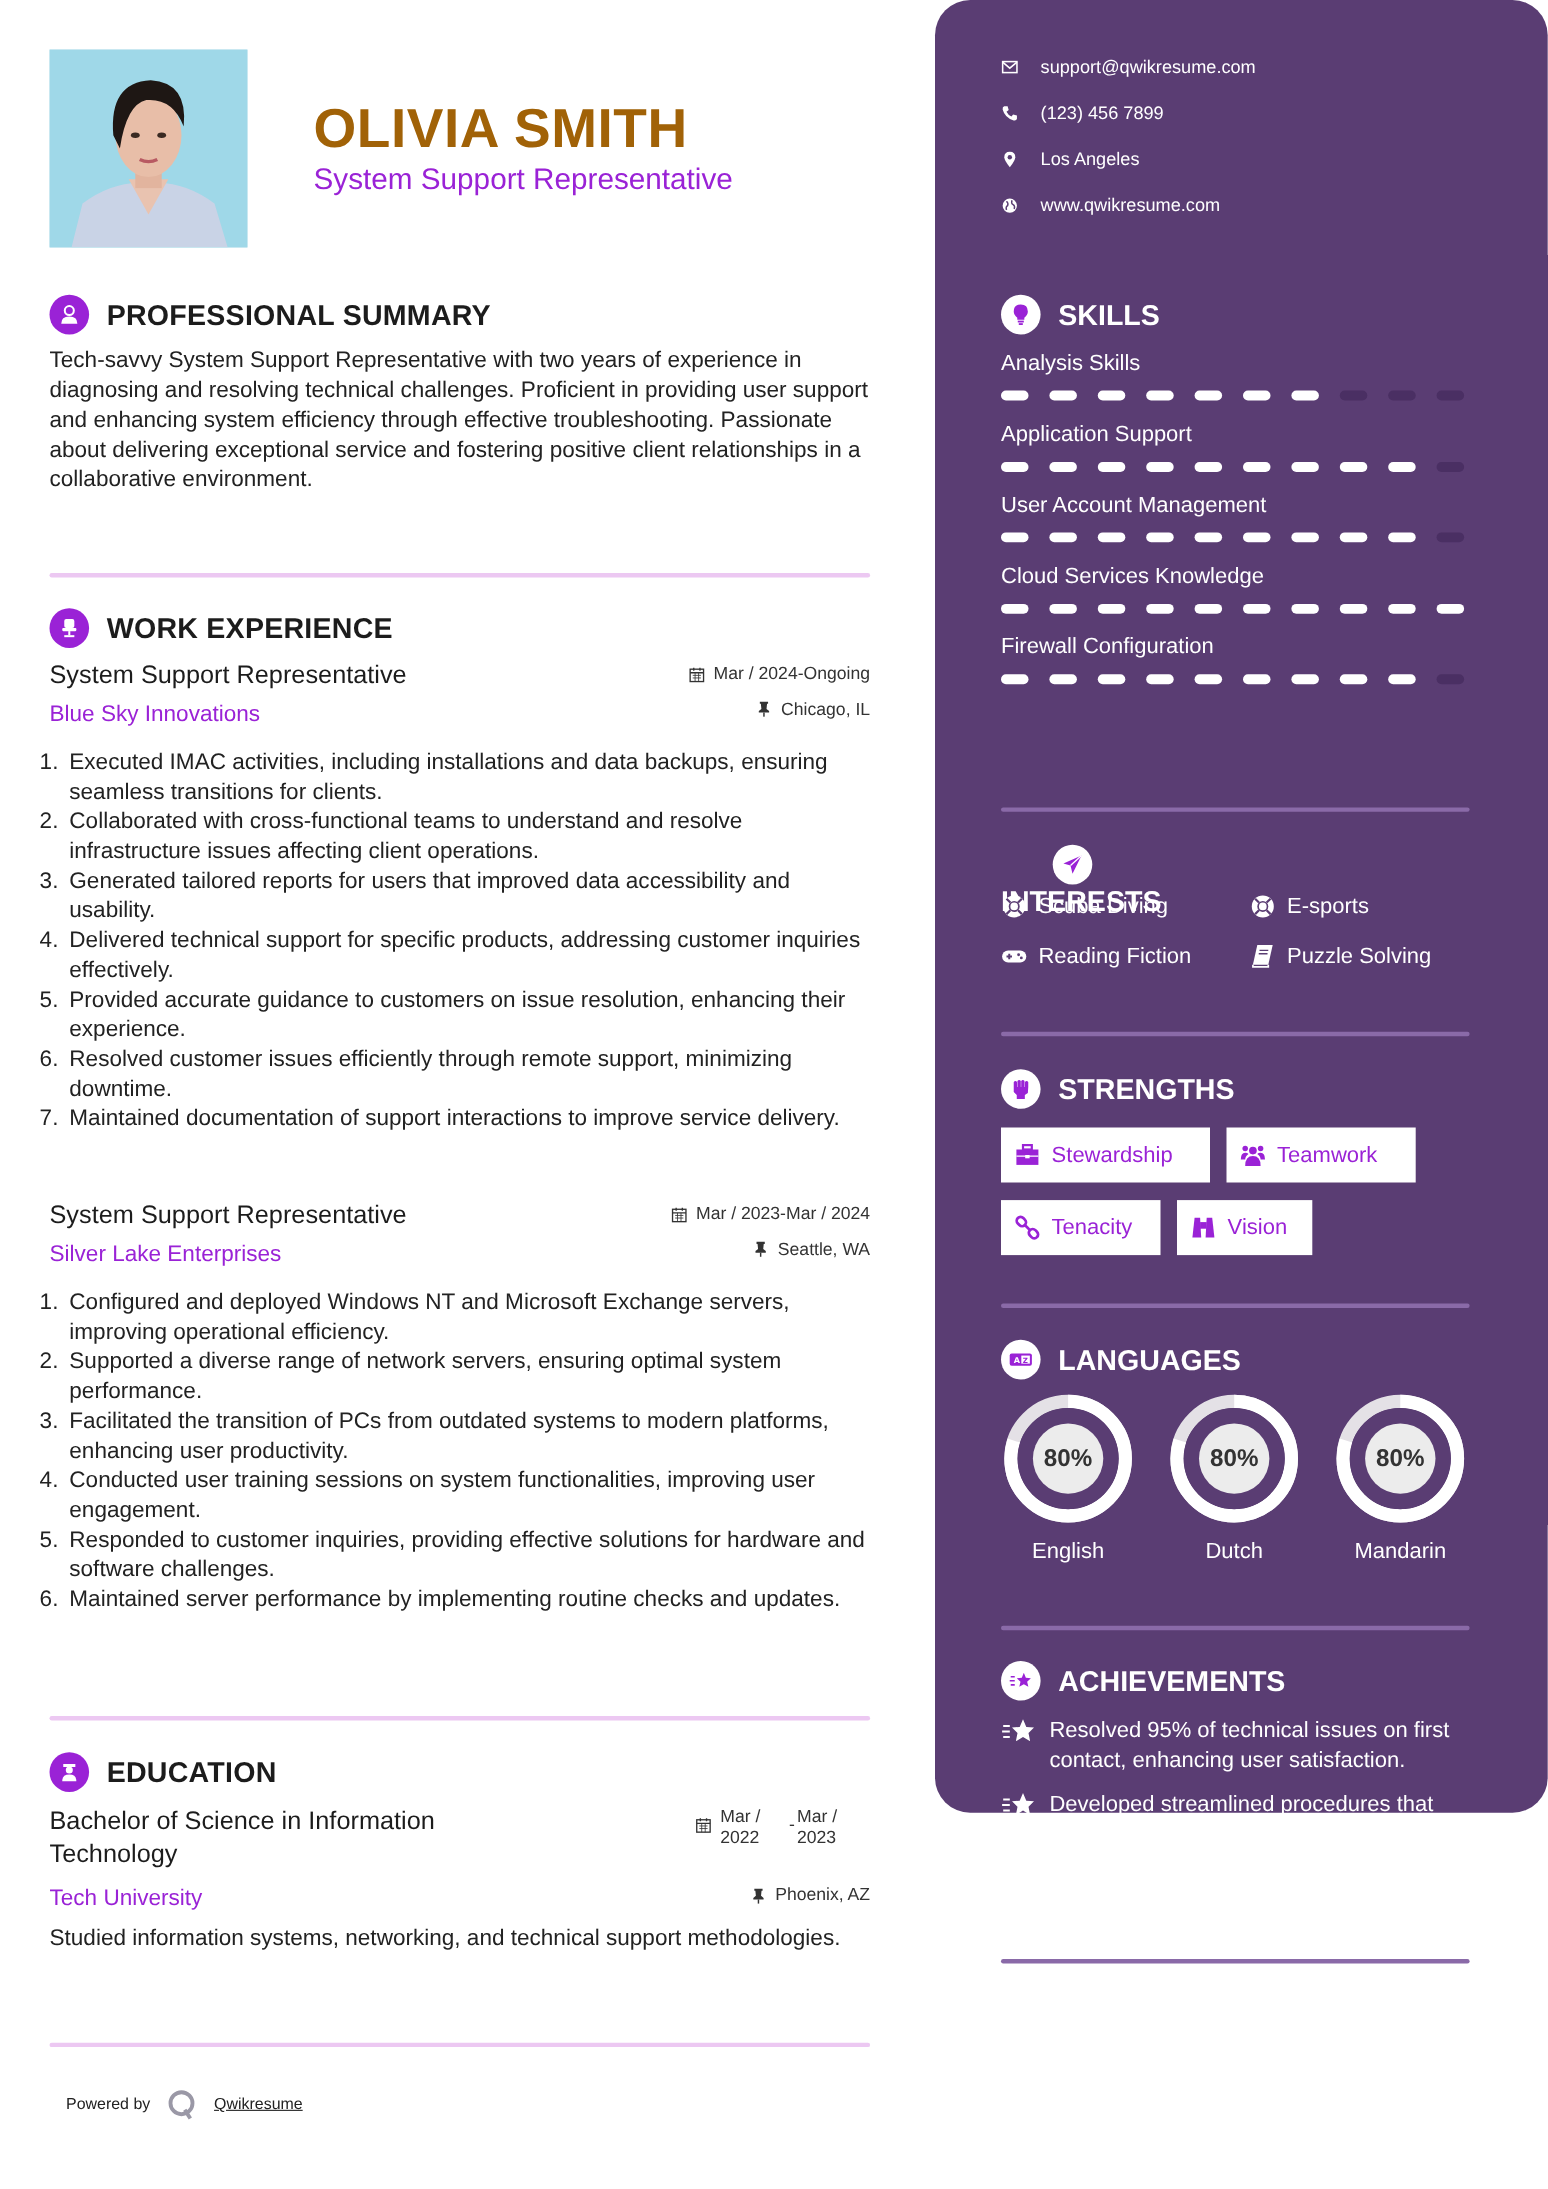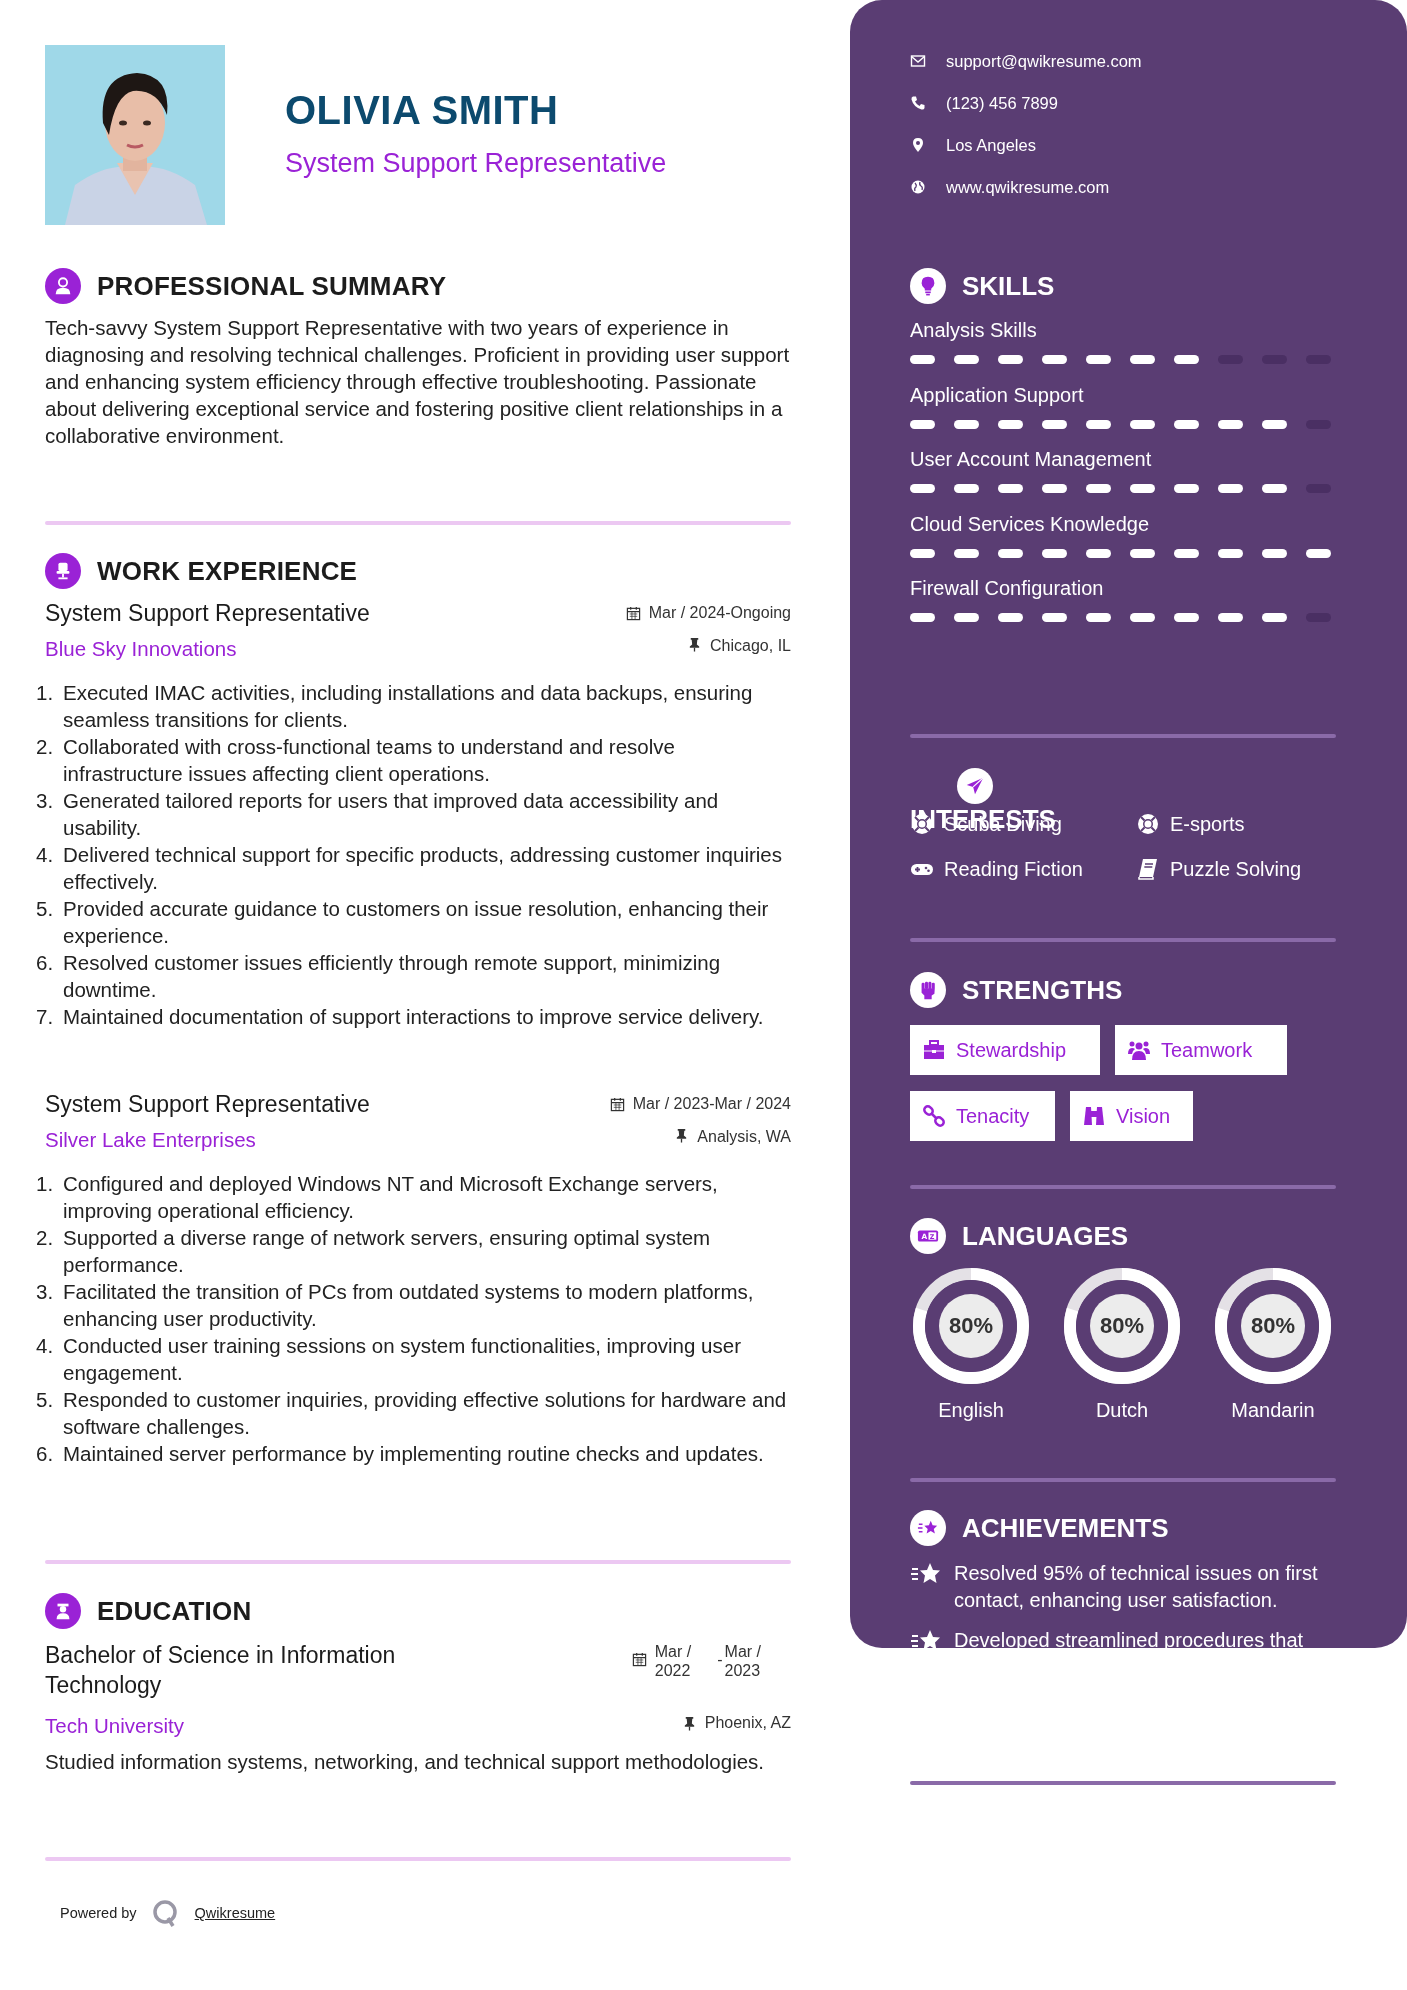--- a/index.html
+++ b/index.html
@@ -6,21 +6,21 @@
   html, body { width: 1407px; height: 1990px; background: #ffffff; }
   body { font-family: "DejaVu Sans", sans-serif; color: #222; position: relative; overflow: hidden; }
 
   .page { position: absolute; left: 0; top: 0; width: 1407px; height: 1990px; }
   .left { position: absolute; left: 0; top: 0; width: 850px; height: 1990px; background: #fff; }
   .right { position: absolute; left: 850px; top: 0; width: 557px; height: 1648px; background: #5a3d73; color: #fff; border-radius: 32px; }
 
   
   .photo { position: absolute; left: 45px; top: 45px; width: 180px; height: 180px; background: #9fd8e8; overflow: hidden; }
   .photo svg { width: 100%; height: 100%; display: block; }
-  .name { position: absolute; left: 285px; top: 88px; font-size: 40px; font-weight: bold; letter-spacing: 0.5px; color: #0c4a6e; font-family: "Liberation Sans", sans-serif; }
+  .name { position: absolute; left: 285px; top: 88px; font-size: 50px; font-weight: bold; letter-spacing: 0.5px; color: #a16207; font-family: "Liberation Sans", sans-serif; }
   .role { position: absolute; left: 285px; top: 148px; font-size: 27px; color: #9a22d6; font-family: "Liberation Sans", sans-serif; }
 
   
   .sec-head { position: absolute; left: 45px; display: flex; align-items: center; }
   .sec-icon { width: 36px; height: 36px; border-radius: 50%; background: #9a22d6; display: flex; align-items: center; justify-content: center; margin-right: 16px; }
   .sec-icon svg { width: 22px; height: 22px; }
   .sec-title { font-size: 26px; font-weight: bold; color: #1c1c1c; font-family: "Liberation Sans", sans-serif; letter-spacing: 0.2px; }
 
   .summary { position: absolute; left: 45px; top: 314px; width: 750px; font-size: 20.5px; line-height: 27px; color: #222; font-family: "Liberation Sans", sans-serif; }
 
@@ -179,21 +179,21 @@
             <line x1="11" y1="1" x2="11" y2="4" stroke="#333" stroke-width="1.3"></line>
             <path d="M4 8.5h8M4 11h8M6.3 6v8.5M9.7 6v8.5" stroke="#333" stroke-width="0.8"></path>
           </svg>
         <span>Mar / 2023-Mar / 2024</span>
       </div>
       <div class="job-loc">
         <svg viewBox="0 0 16 16">
             <path d="M4 1h8v2h-1l-.5 5 2.5 2v1.5H3V10l2.5-2L5 3H4z" fill="#333"></path>
             <rect x="7.3" y="11.5" width="1.4" height="4" fill="#333"></rect>
           </svg>
-        <span>Analysis, WA</span>
+        <span>Seattle, WA</span>
       </div>
       <ol class="bullets">
         <li><span class="num">1.</span><span>Configured and deployed Windows NT and Microsoft Exchange servers, improving operational efficiency.</span></li>
         <li><span class="num">2.</span><span>Supported a diverse range of network servers, ensuring optimal system performance.</span></li>
         <li><span class="num">3.</span><span>Facilitated the transition of PCs from outdated systems to modern platforms, enhancing user productivity.</span></li>
         <li><span class="num">4.</span><span>Conducted user training sessions on system functionalities, improving user engagement.</span></li>
         <li><span class="num">5.</span><span>Responded to customer inquiries, providing effective solutions for hardware and software challenges.</span></li>
         <li><span class="num">6.</span><span>Maintained server performance by implementing routine checks and updates.</span></li>
       </ol>
     </div>

